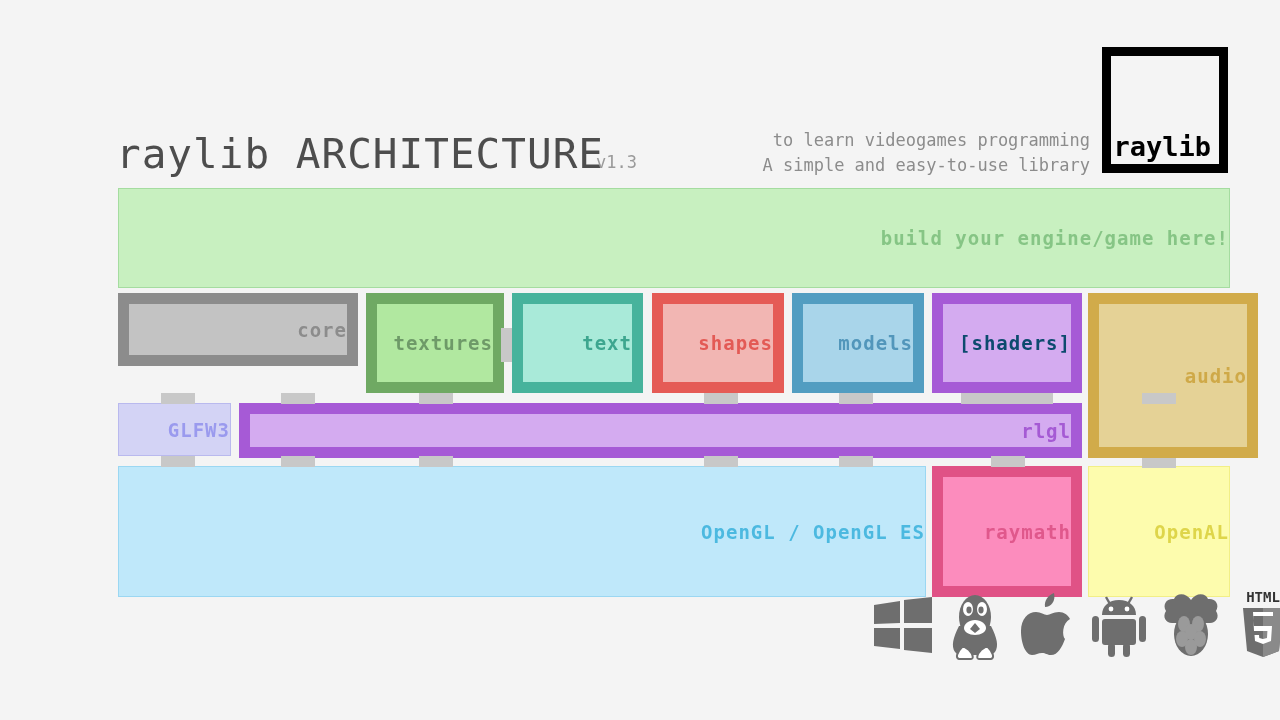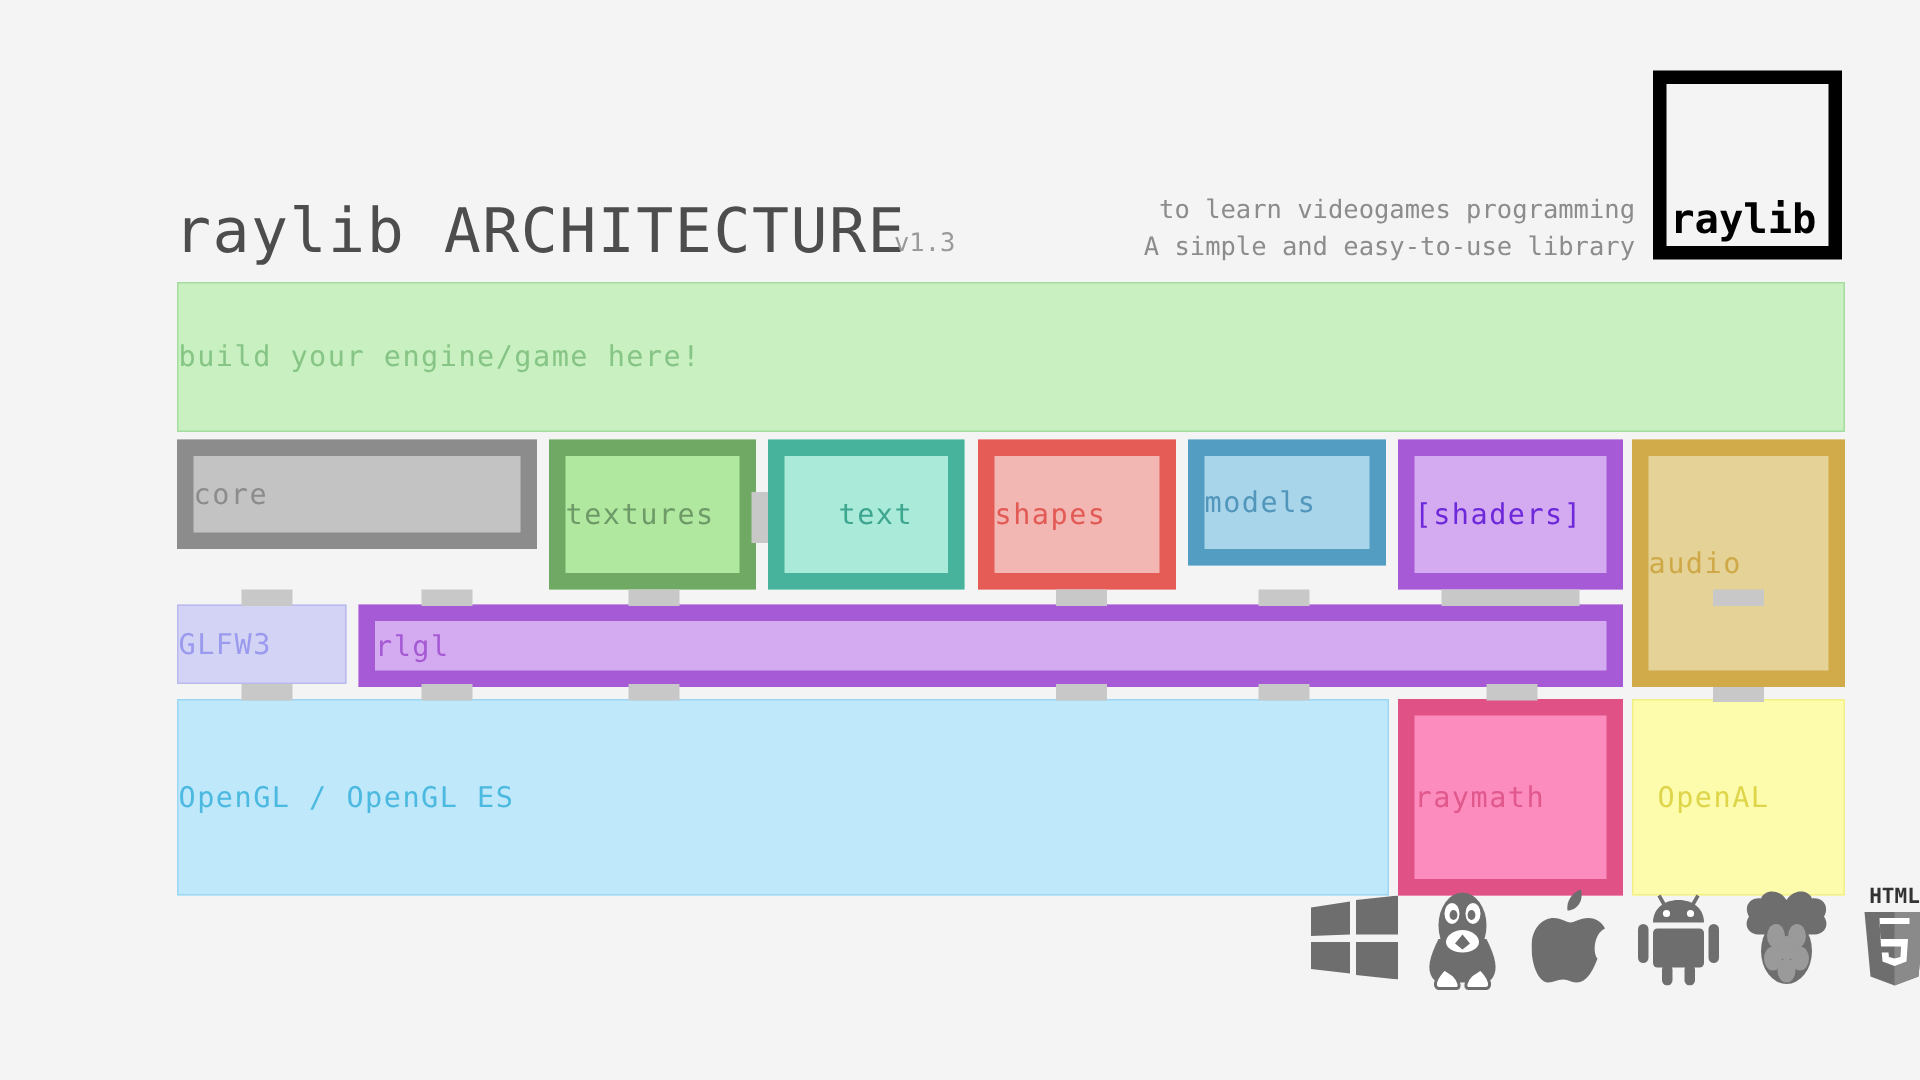--- a/index.html
+++ b/index.html
@@ -34,22 +34,22 @@
   }
   .logo-text {
     position: absolute; right: 8px; bottom: 2px;
     font-size: 27px; font-weight: bold; color: #000;
     letter-spacing: 0px;
   }
 
   
   .box {
     position: absolute;
-    display: flex; align-items: center; justify-content: flex-start;
-    font-size: 19px; letter-spacing: 1px;
+    display: flex; align-items: center; justify-content: flex-end;
+    font-size: 19px; letter-spacing: 1px; font-weight: bold;
   }
   .box.thick { border-style: solid; border-width: 11px; }
   .box.thin  { border-style: solid; border-width: 1px; }
 
   
   .tab { position: absolute; background: #c8c8c8; }
 
   
   .footer-label {
     position: absolute; left: 498px; top: 628px;
@@ -91,27 +91,27 @@
       </div>
       <div class="box thick" style="left: 330px; top: 293px; width: 138px; height: 100px; background: rgb(177, 232, 160); border-color: rgb(111, 169, 99); color: rgb(110, 154, 104);">
         <span>textures</span>
       </div>
       <div class="box thick" style="left: 476px; top: 293px; width: 131px; height: 100px; background: rgb(169, 234, 217); border-color: rgb(71, 179, 156); color: rgb(61, 166, 143); padding-left: 36px;">
         <span>text</span>
       </div>
       <div class="box thick" style="left: 616px; top: 293px; width: 132px; height: 100px; background: rgb(242, 182, 179); border-color: rgb(229, 91, 86); color: rgb(227, 90, 85);">
         <span>shapes</span>
       </div>
-      <div class="box thick" style="left: 756px; top: 293px; width: 132px; height: 84px; background: rgb(169, 213, 234); border-color: rgb(82, 157, 193); color: rgb(82, 150, 187);">
+      <div class="box thick" style="left: 756px; top: 293px; width: 132px; height: 100px; background: rgb(169, 213, 234); border-color: rgb(82, 157, 193); color: rgb(82, 150, 187);">
         <span>models</span>
       </div>
-      <div class="box thick" style="left: 896px; top: 293px; width: 150px; height: 100px; background: rgb(212, 171, 240); border-color: rgb(166, 90, 214); color: #6d28d9;">
+      <div class="box thick" style="left: 896px; top: 293px; width: 150px; height: 100px; background: rgb(212, 171, 240); border-color: rgb(166, 90, 214); color: #0c4a6e;">
         <span>[shaders]</span>
       </div>
-      <div class="box thick" style="left: 1052px; top: 293px; width: 142px; height: 165px; background: rgb(229, 210, 150); border-color: rgb(209, 171, 74); color: rgb(207, 169, 72);">
+      <div class="box thick" style="left: 1052px; top: 293px; width: 170px; height: 165px; background: rgb(229, 210, 150); border-color: rgb(209, 171, 74); color: rgb(207, 169, 72);">
         <span>audio</span>
       </div>
       <div class="box thin" style="left: 82px; top: 403px; width: 113px; height: 53px; background: rgb(211, 211, 245); border-color: rgb(185, 185, 238); color: rgb(154, 154, 238);">
         <span>GLFW3</span>
       </div>
       <div class="box thick" style="left: 203px; top: 403px; width: 843px; height: 55px; background: rgb(212, 171, 240); border-color: rgb(166, 90, 214); color: rgb(165, 90, 212);">
         <span>rlgl</span>
       </div>
       <div class="box thin" style="left: 82px; top: 466px; width: 808px; height: 131px; background: rgb(191, 232, 250); border-color: rgb(155, 215, 242); color: rgb(76, 185, 224);">
         <span>OpenGL / OpenGL ES</span>

